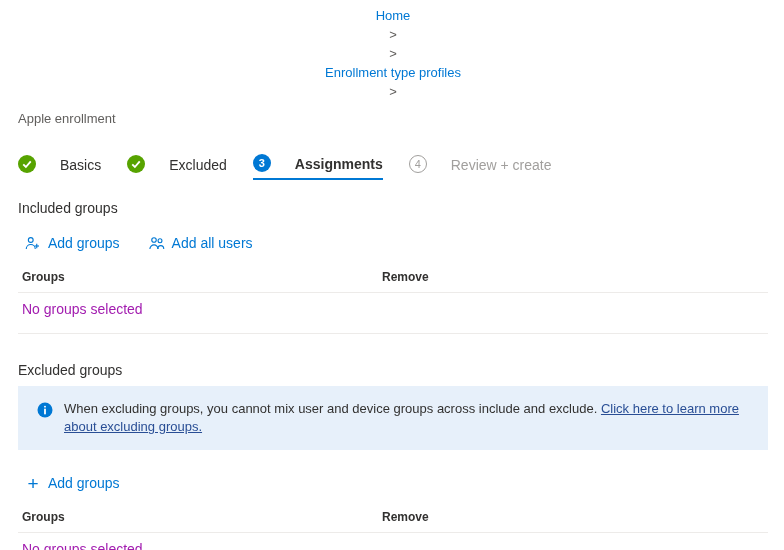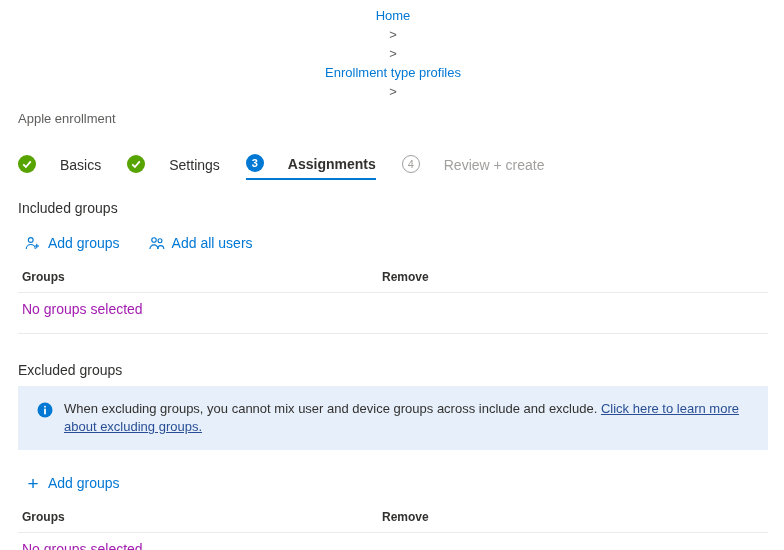--- a/index.html
+++ b/index.html
@@ -79,21 +79,21 @@
           </svg>
       </span>
       <span class="label">Basics</span>
     </div>
     <div class="step">
       <span class="circle-check">
         <svg viewBox="0 0 16 16">
             <polyline points="3,8.5 6.5,12 13,4.5"></polyline>
           </svg>
       </span>
-      <span class="label">Settings</span>
+      <span class="label">Excluded</span>
     </div>
     <div class="step active">
       <span class="circle-num-active">3</span>
       <span class="label" style="font-weight:600;">Assignments</span>
     </div>
     <div class="step upcoming">
       <span class="circle-num-upcoming">4</span>
       <span class="label">Review + create</span>
     </div>
   </div>

